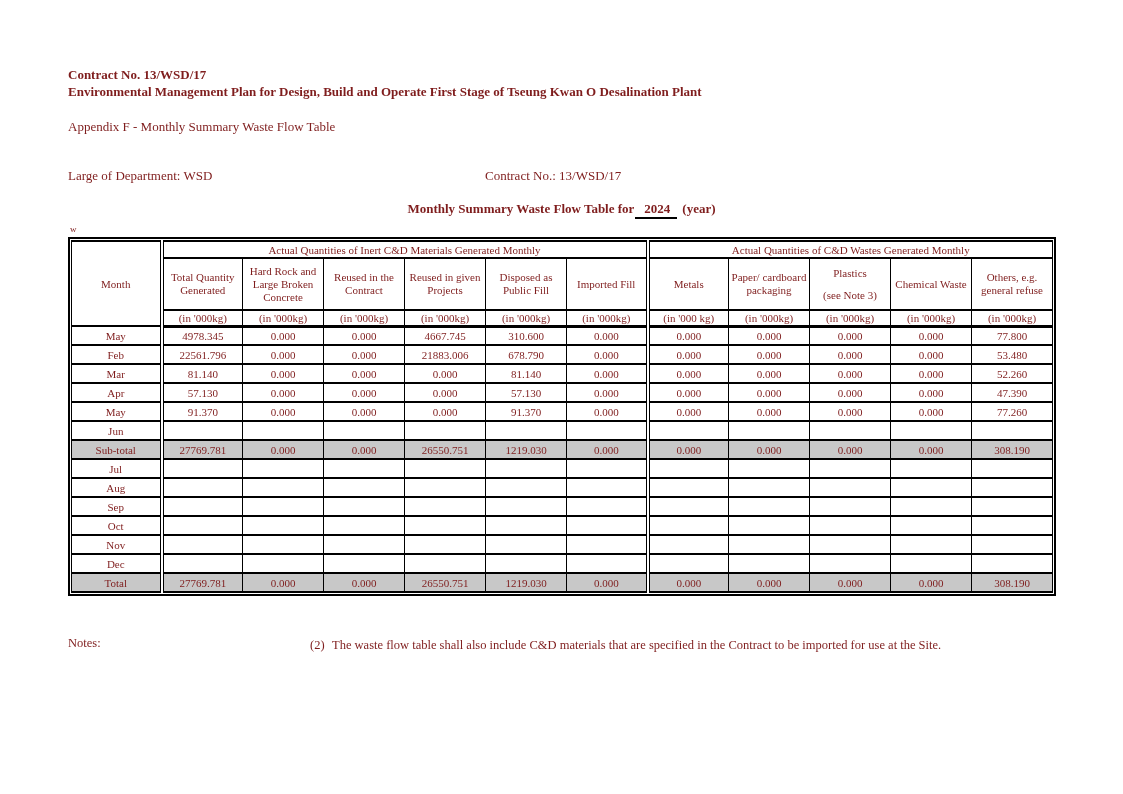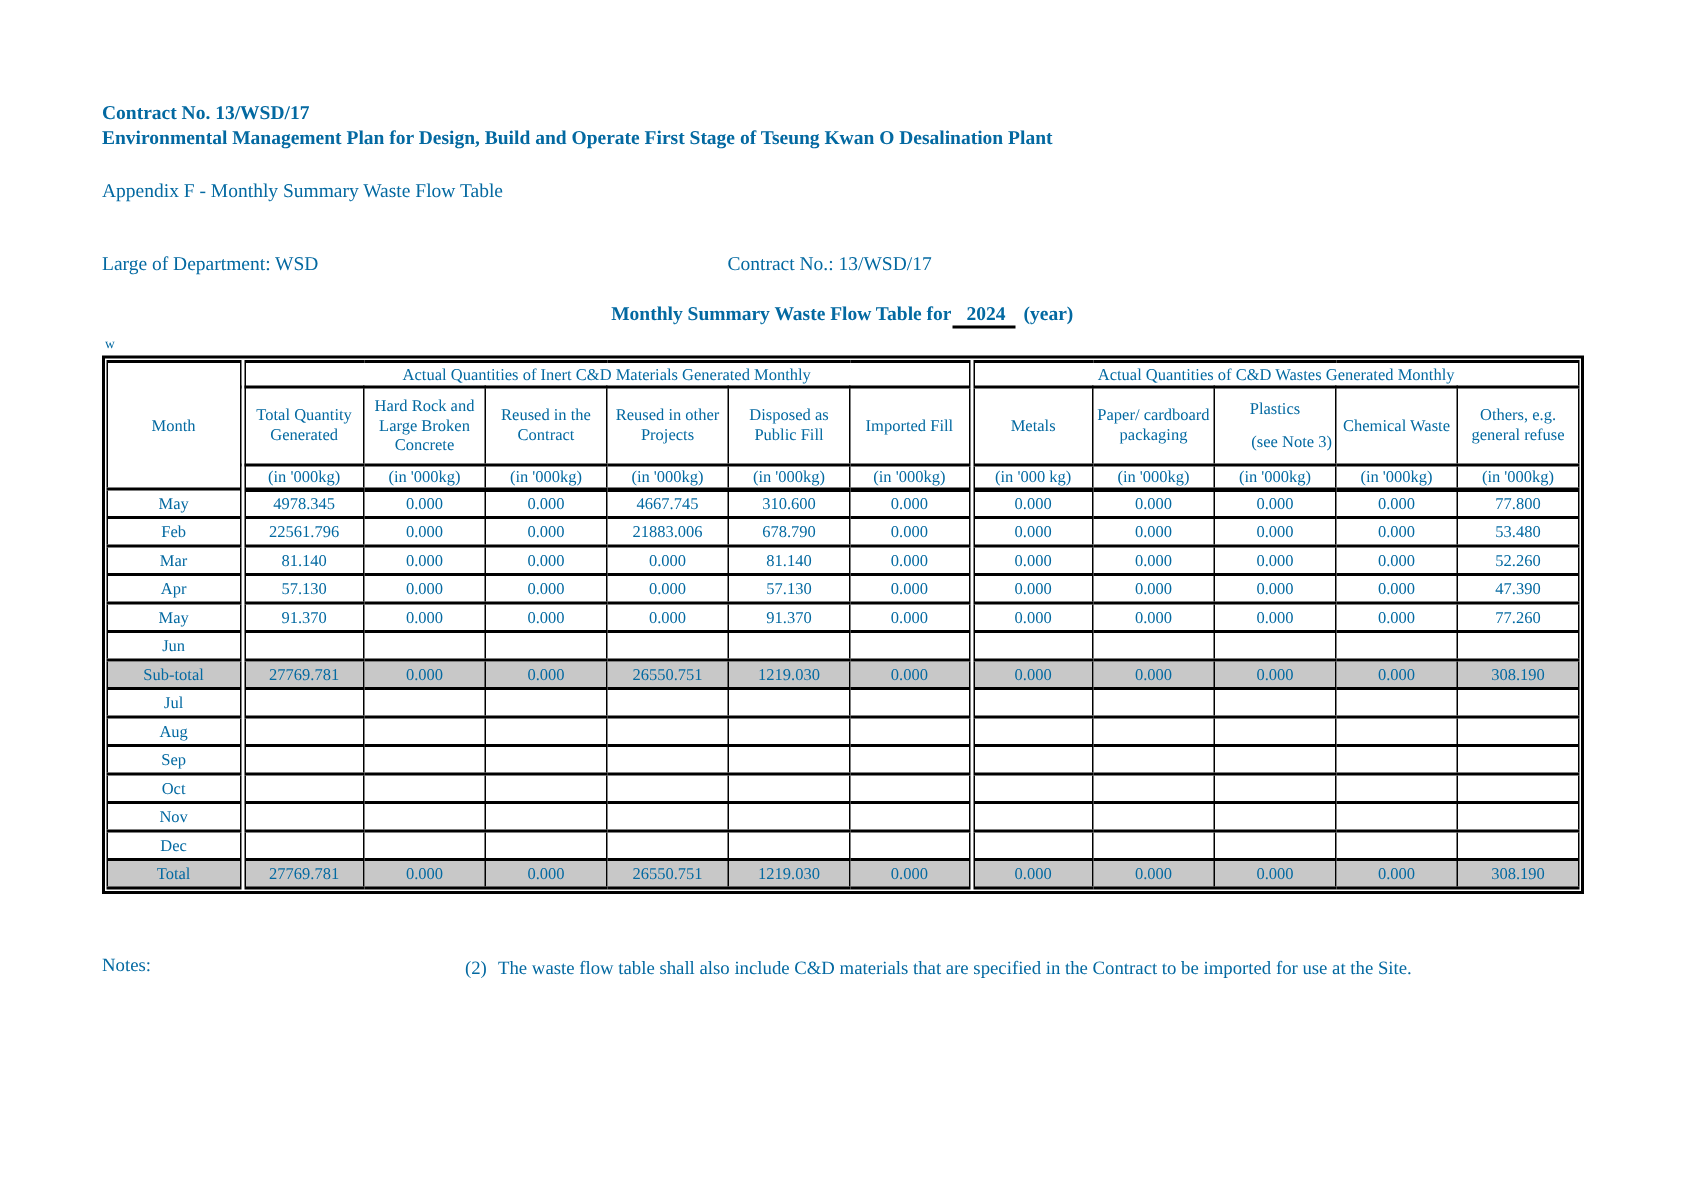--- a/index.html
+++ b/index.html
@@ -2,21 +2,21 @@
 <html><head>
 <meta charset="utf-8">
 <style>
   * { box-sizing: border-box; margin: 0; padding: 0; }
   html, body { background: #ffffff; }
   .page {
     position: relative;
     width: 1123px;
     height: 702px;
     background: #ffffff;
-    color: #0369a1;
+    color: #7f1d1d;
     font-family: "Liberation Serif", "DejaVu Serif", serif;
     overflow: hidden;
   }
   .doc-header { position: absolute; left: 68px; top: 66px; font-size: 13px; line-height: 17px; }
   .doc-header .bold-line { font-weight: bold; }
   .appendix-line { margin-top: 18px; font-weight: normal; }
   .dept-row { position: absolute; top: 168px; left: 0; width: 100%; font-size: 13px; }
   .dept-row .dept { position: absolute; left: 68px; top: 0; }
   .dept-row .cref { position: absolute; left: 485px; top: 0; }
   .main-title {
@@ -39,21 +39,21 @@
     border: 1px solid #000;
     border-top-width: 2px; border-bottom-width: 2px;
     text-align: center; vertical-align: middle;
     font-size: 11px; overflow: hidden;
   }
   col.month-col { width: 90px; }
   col.data-col { width: 81px; }
   .group-cell { height: 17px; font-size: 11.5px; }
   .month-head { font-size: 11.5px; }
   .head-cell { height: 52px; padding: 1px 2px; line-height: 13px; }
-  .head-cell .sublabel { margin-top: 9px; text-align: right; }
+  .head-cell .sublabel { margin-top: 9px; }
   .unit-cell { height: 16px; }
   tr#unit-row td { border-bottom: 3px solid #000; }
   .data-row td { height: 19px; font-size: 11.5px; }
   .sep-right { border-right: 4px double #000 !important; }
 
   .notes-block { position: absolute; left: 68px; top: 636px; font-size: 12.5px; }
   .notes-label { position: absolute; left: 0; top: 0; }
   .notes-items { position: absolute; left: 242px; top: 0; width: 620px; white-space: nowrap; }
   .note-item { line-height: 18px; }
   .note-num { display: inline-block; width: 22px; }
@@ -109,21 +109,21 @@
             <td class="head-cell">
               <div>Total Quantity Generated</div>
             </td>
             <td class="head-cell">
               <div>Hard Rock and Large Broken Concrete</div>
             </td>
             <td class="head-cell">
               <div>Reused in the Contract</div>
             </td>
             <td class="head-cell">
-              <div>Reused in other Projects</div>
+              <div>Reused in given Projects</div>
             </td>
             <td class="head-cell">
               <div>Disposed as Public Fill</div>
             </td>
             <td class="head-cell sep-right">
               <div>Imported Fill</div>
             </td>
             <td class="head-cell">
               <div>Metals</div>
             </td>

